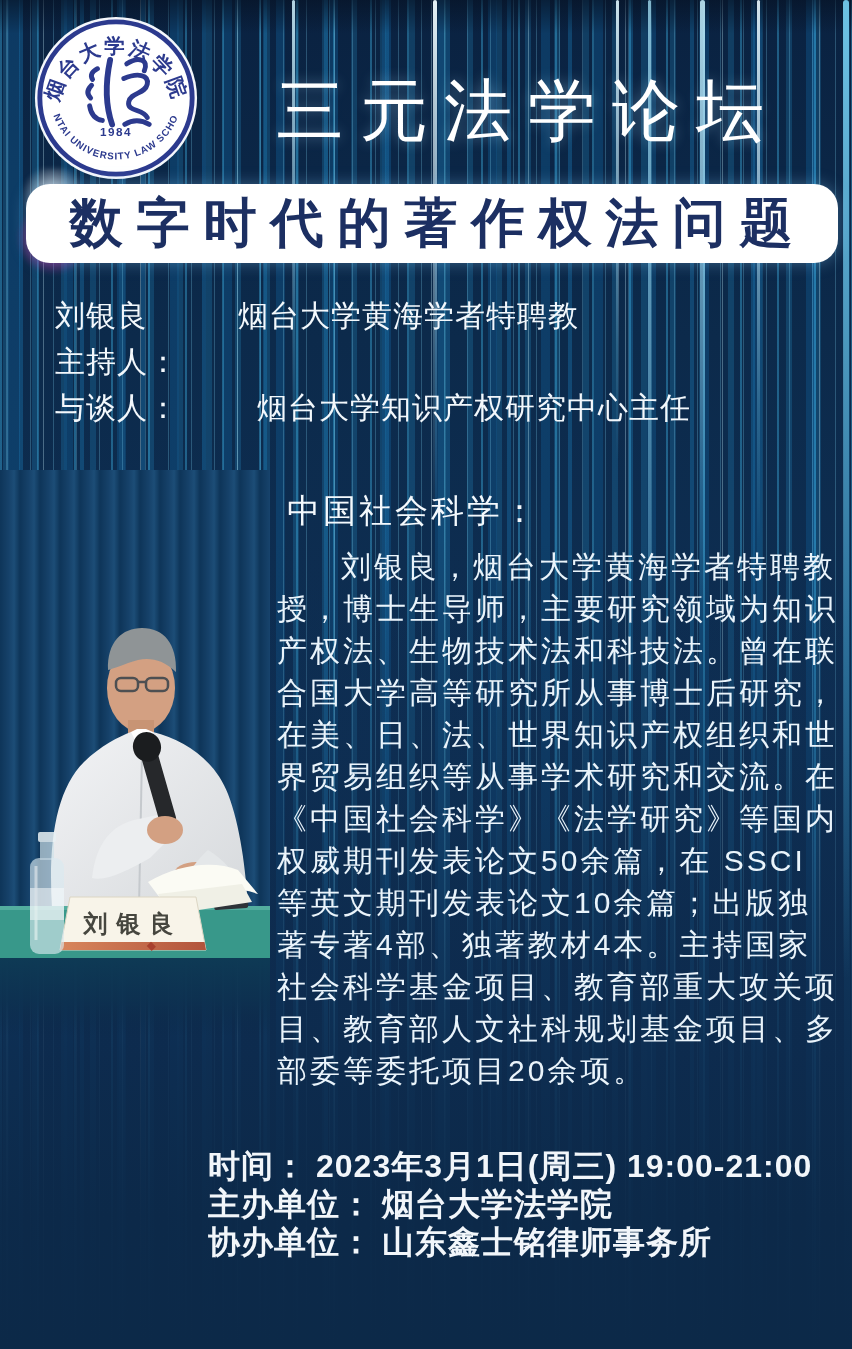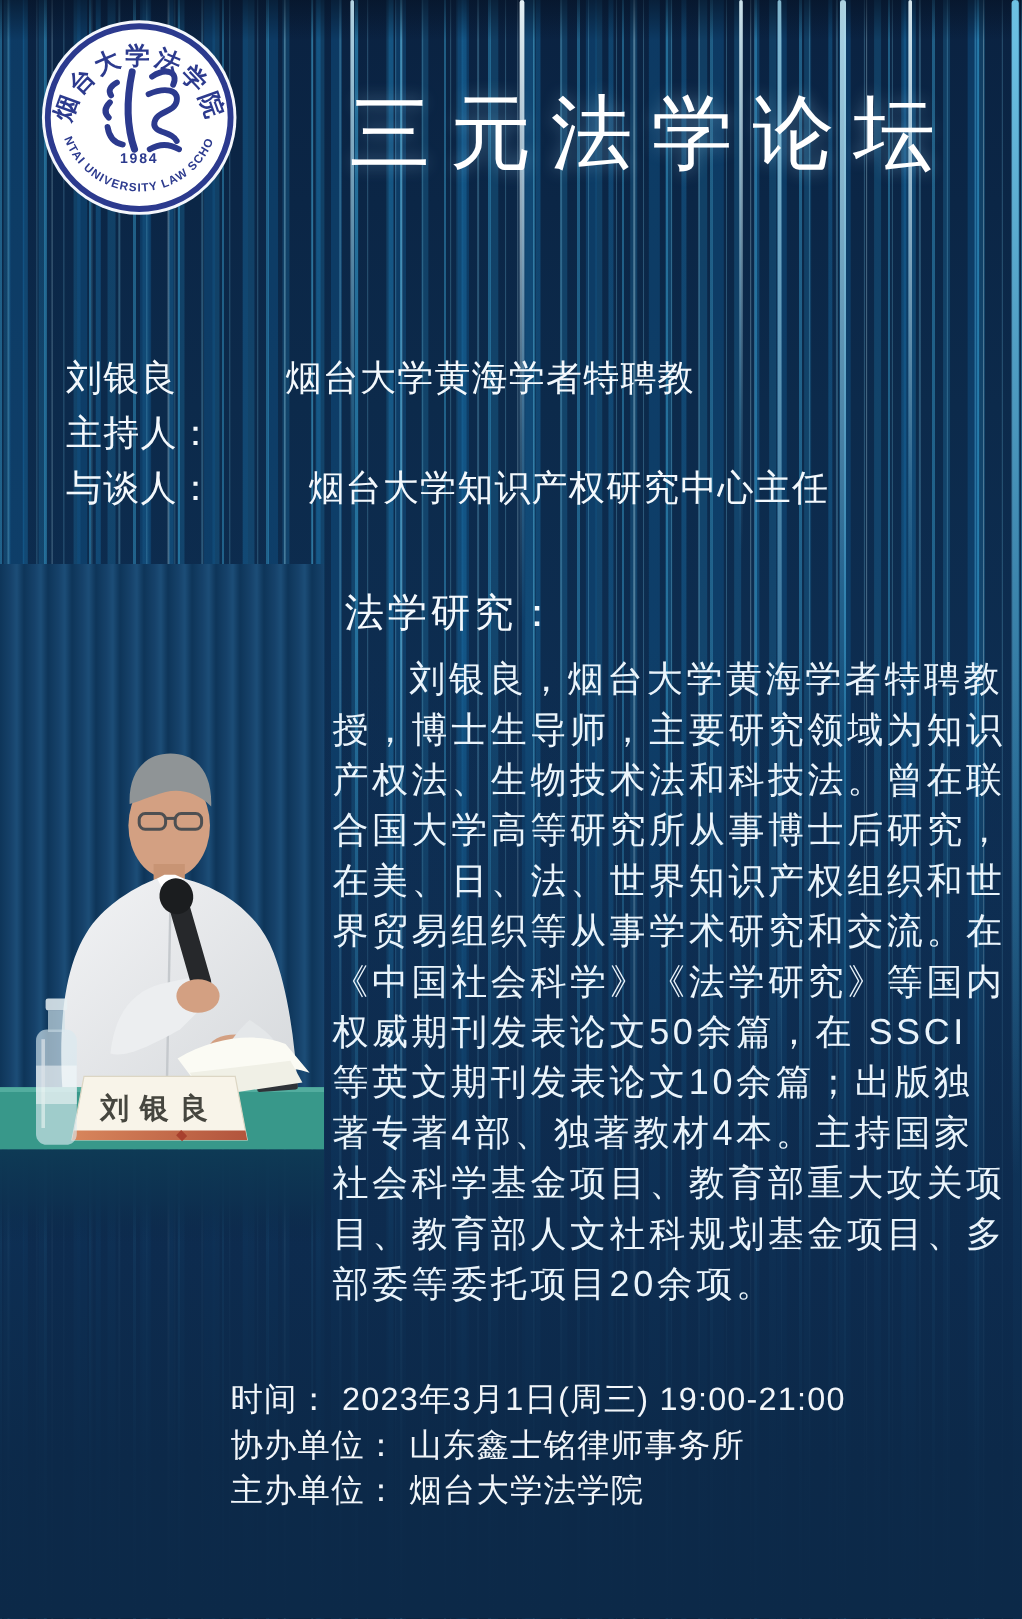--- a/index.html
+++ b/index.html
@@ -26,21 +26,21 @@
       linear-gradient(180deg, rgba(6,18,36,.65) 0%, rgba(6,18,36,0) 2.5%, rgba(10,34,65,0) 40%,
         rgba(13,43,78,.45) 62%, rgba(13,43,78,.85) 78%, rgba(12,41,73,.97) 90%, #0c2948 100%);
   }
   .sk{position:absolute;top:0;z-index:1;border-radius:3px;pointer-events:none;}
   .content{position:absolute;inset:0;z-index:2;}
 
   .seal{position:absolute;left:33px;top:15px;width:166px;height:166px;}
 
   .title{
     position:absolute;left:212px;top:66px;width:612px;
-    color:#ffffff;font-size:68px;letter-spacing:16px;padding-left:25px;
+    color:#ffffff;font-size:68px;letter-spacing:16px;padding-left:10px;
     text-align:center;white-space:nowrap;font-weight:400;
     text-shadow:0 0 14px rgba(170,225,255,.45);
   }
   .banner{
     position:absolute;left:26px;top:184px;width:812px;height:79px;
     background:#ffffff;border-radius:24px;
     box-shadow:0 0 16px rgba(140,210,255,.35);
   }
   .banner::before{ 
     content:"";position:absolute;left:-10px;bottom:-14px;width:60px;height:62px;z-index:-1;
@@ -69,22 +69,22 @@
   .bio{
     position:absolute;left:277px;top:546px;width:580px;color:#eaf4fb;
     font-size:30px;line-height:42px;letter-spacing:3px;
   }
   .bio-line{white-space:nowrap;}
   .bio-line.indent{text-indent:64px;}
 
   .photo{position:absolute;left:0;top:470px;width:270px;height:566px;}
 
   .details{
-    position:absolute;left:192px;top:1147px;color:#f2f6fa;
-    font-size:27px;line-height:38px;letter-spacing:1px;
+    position:absolute;left:208px;top:1147px;color:#f2f6fa;
+    font-size:32px;line-height:38px;letter-spacing:1px;font-weight:bold;
   }
   .dt-row{white-space:nowrap;}
   .dt-label{margin-right:9px;}
 </style>
 </head>
 <body>
 
 <div class="poster">
 
   <div class="bg-streaks"></div>
@@ -121,39 +121,42 @@
         <path d="M79,46 C74,70 74,92 81,112" stroke-width="6"></path>
         <path d="M96,50 C108,42 119,46 114,57" stroke-width="5"></path>
         <path d="M93,65 C107,59 119,61 117,71 C115,81 100,79 98,89 C96,99 113,96 117,105" stroke-width="5"></path>
         <path d="M94,112 C104,106 112,108 119,112" stroke-width="5"></path>
       </g>
       <text x="85" y="124" text-anchor="middle" font-size="12" font-weight="700" fill="#2c3a8e" letter-spacing="1.5">1984</text>
     </svg>
 
     <div class="title">三元法学论坛</div>
 
+    <div class="banner">
+      <span class="banner-text">数字时代的著作权法问题</span>
+    </div>
 
     <div class="speakers">
       <div class="sp-row">
         <span class="sp-name">刘银良</span>
         <span class="sp-desc">烟台大学黄海学者特聘教</span>
       </div>
       <div class="sp-row">
         <span class="sp-role">主持人：</span>
       </div>
       <div class="sp-row">
         <span class="sp-role">与谈人：</span>
         <span class="sp-desc">烟台大学知识产权研究中心主任</span>
       </div>
       <div class="sp-row">
         <span class="sp-role"></span>
       </div>
     </div>
 
-    <div class="bio-heading">法学研究：</div>
+    <div class="bio-heading">中国社会科学：</div>
     <div class="bio">
       <div class="bio-line indent">刘银良，烟台大学黄海学者特聘教</div>
       <div class="bio-line">授，博士生导师，主要研究领域为知识</div>
       <div class="bio-line">产权法、生物技术法和科技法。曾在联</div>
       <div class="bio-line">合国大学高等研究所从事博士后研究，</div>
       <div class="bio-line">在美、日、法、世界知识产权组织和世</div>
       <div class="bio-line">界贸易组织等从事学术研究和交流。在</div>
       <div class="bio-line">《中国社会科学》《法学研究》等国内</div>
       <div class="bio-line">权威期刊发表论文50余篇，在 SSCI</div>
       <div class="bio-line">等英文期刊发表论文10余篇；出版独</div>
@@ -235,21 +238,21 @@
       </g>
 
       <rect x="0" y="488" width="270" height="78" fill="url(#underTableG)"></rect>
     </svg>
 
     <div class="details">
       <div class="dt-row">
         <span class="dt-label">时间：</span><span class="dt-value">2023年3月1日(周三) 19:00-21:00</span>
       </div>
       <div class="dt-row">
+        <span class="dt-label">主办单位：</span><span class="dt-value">烟台大学法学院</span>
+      </div>
+      <div class="dt-row">
         <span class="dt-label">协办单位：</span><span class="dt-value">山东鑫士铭律师事务所</span>
-      </div>
-      <div class="dt-row">
-        <span class="dt-label">主办单位：</span><span class="dt-value">烟台大学法学院</span>
       </div>
     </div>
 
   </div>
 </div>
 
 </body></html>

